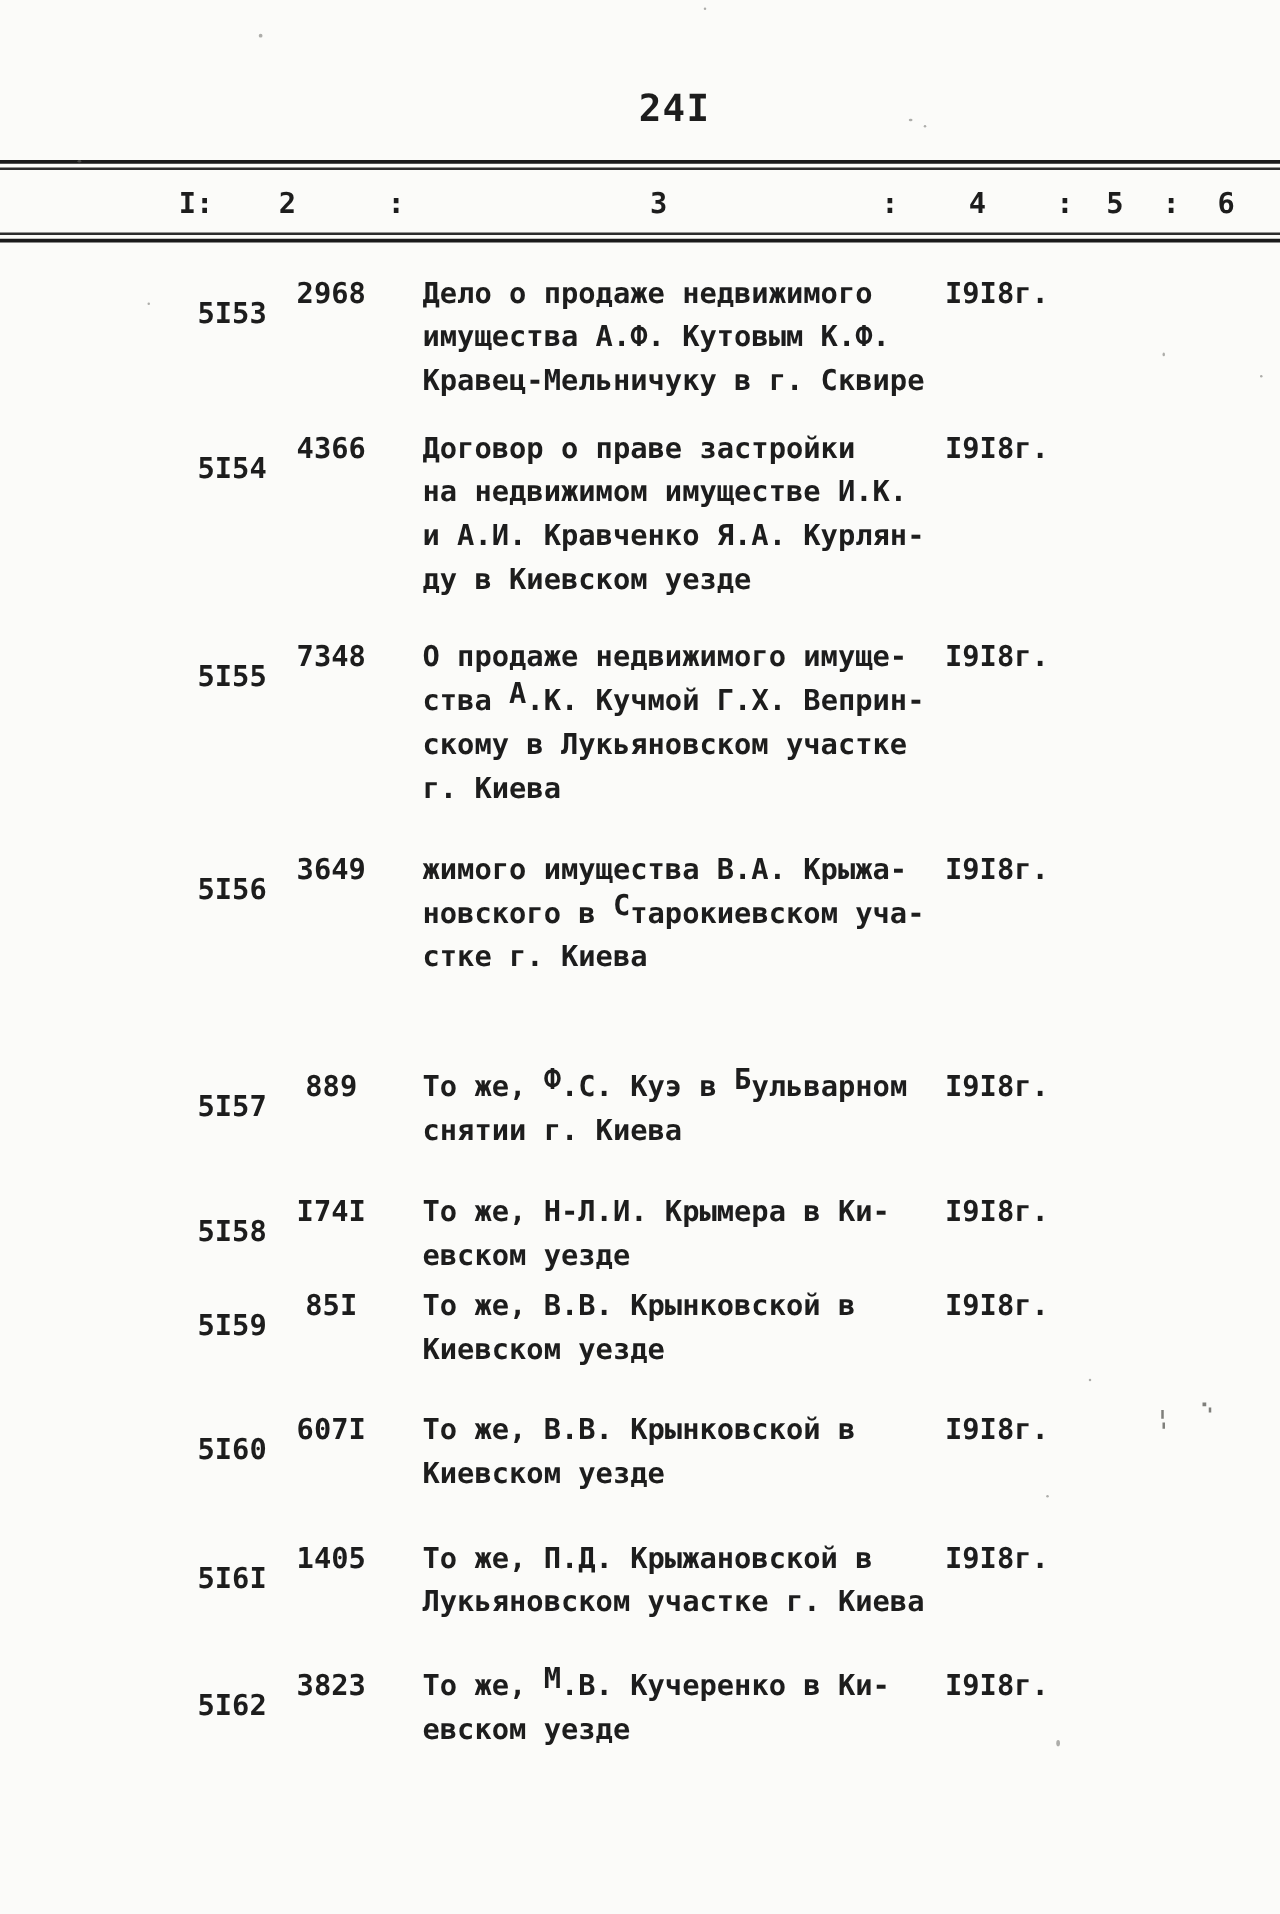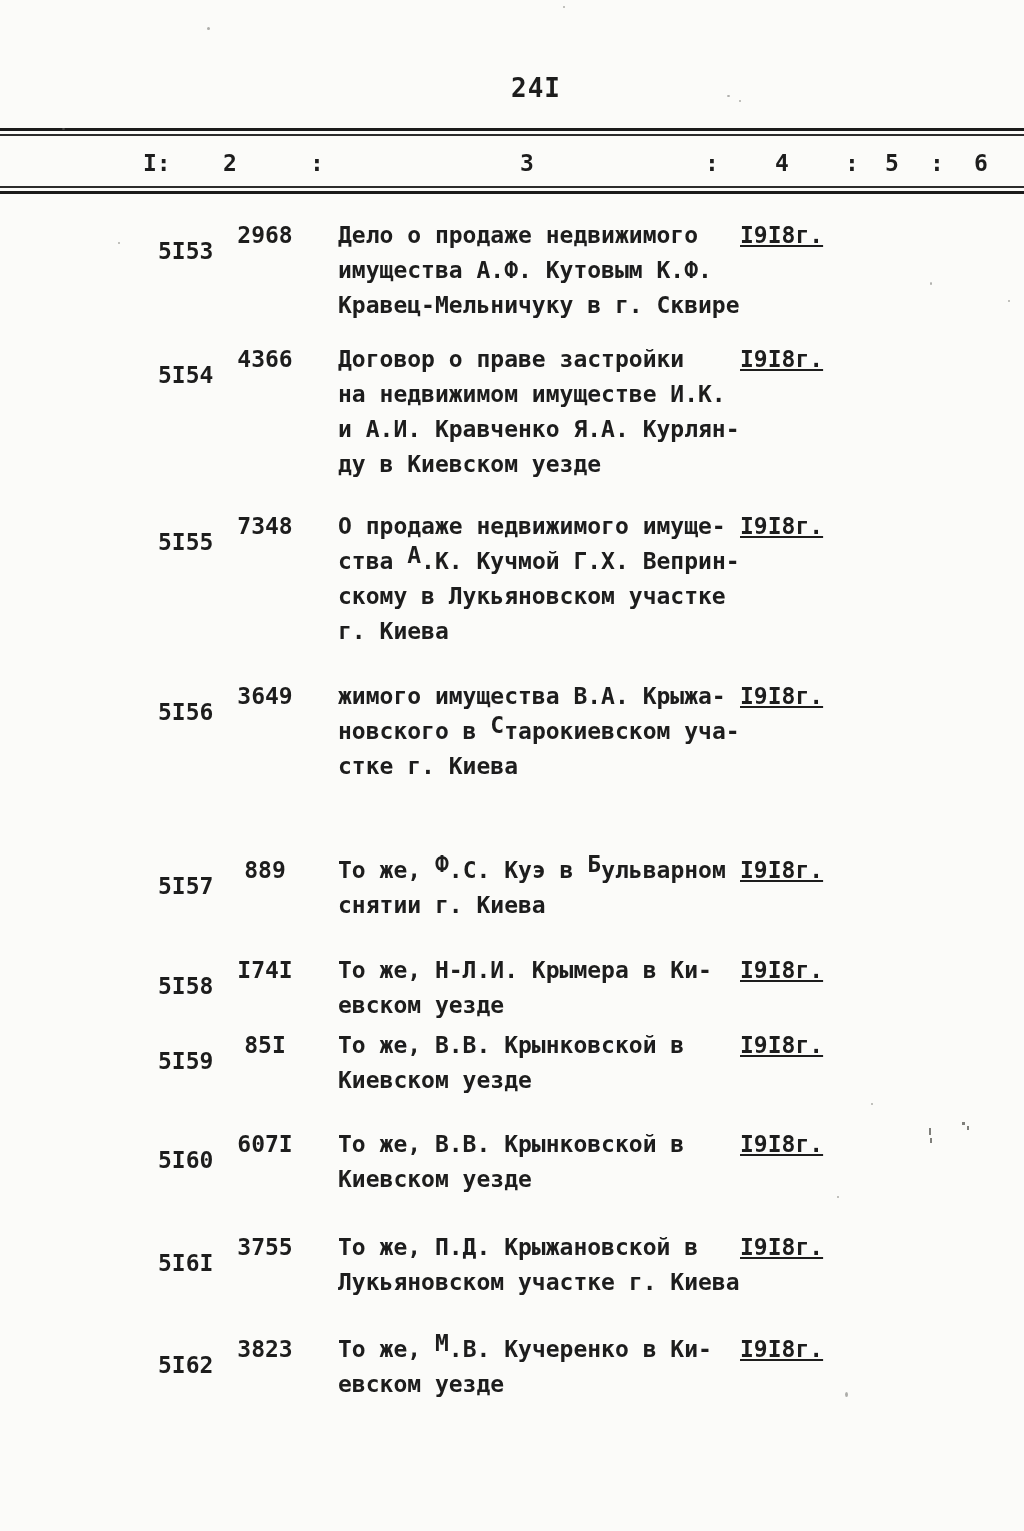--- a/index.html
+++ b/index.html
@@ -5,40 +5,40 @@
   html,body { margin:0; padding:0; background:#e8e8e6; }
   .page {
     position:relative; width:1024px; height:1531px; margin:0 auto;
     background:#fbfbf9; overflow:hidden;
     font-family:"DejaVu Sans Mono", monospace;
     font-weight:700; color:#1d1d1d;
     -webkit-font-smoothing:antialiased;
   }
   .page-number {
     position:absolute; left:511px; top:72px;
-    font-size:26px; line-height:32px; letter-spacing:1px;text-align:center;
+    font-size:30px; line-height:32px; letter-spacing:1px;text-align:center;
   }
   .rule { position:absolute; left:0; width:1024px; background:#1b1b1b; }
   .rule-top-a { top:128px; height:3px; }
   .rule-top-b { top:134px; height:2px; background:#2c2c2c; }
   .rule-mid-a { top:186px; height:2px; background:#2c2c2c; }
   .rule-mid-b { top:191px; height:3px; }
   .header { position:absolute; top:146px; left:0; width:1024px; height:35px;
     font-size:23px; line-height:35px; }
   .hc { position:absolute; top:0; white-space:pre; }
   .h0 { left:143px; } .h1 { left:223px; } .h2 { left:310px; }
   .h3 { left:520px; } .h4 { left:705px; } .h5 { left:775px; }
   .h6 { left:845px; } .h7 { left:885px; } .h8 { left:930px; }
   .h9 { left:974px; }
   .row { position:absolute; left:0; width:1024px; font-size:23px; line-height:35px; }
   .c1 { position:absolute; left:158px; top:16px; white-space:pre; }
   .c2 { position:absolute; left:222px; top:0; width:86px; text-align:center; white-space:pre; }
   .c3 { position:absolute; left:338px; top:0; white-space:pre; }
   .c3 .line { white-space:pre; }
-  .c4 { position:absolute; left:740px; top:0; white-space:pre;text-decoration:underline; }
+  .c4 { position:absolute; left:756px; top:0; white-space:pre; }
   .raised { position:relative; top:-6px; }
   .speckle { position:absolute; background:#6e6e6a; border-radius:50%; opacity:.55; }
   .mark { position:absolute; background:#4a4a46; opacity:.7; }
 </style>
 </head>
 <body>
 
 <div class="page">
 
   <div class="page-number">24I</div>
@@ -106,21 +106,21 @@
         <span class="c4">I9I8г.</span>
       </div>
       <div class="row" style="top: 1127px;">
         <span class="c1">5I60</span>
         <span class="c2">607I</span>
         <div class="c3"><div class="line">То же, В.В. Крынковской в</div><div class="line">Киевском уезде</div></div>
         <span class="c4">I9I8г.</span>
       </div>
       <div class="row" style="top: 1230px;">
         <span class="c1">5I6I</span>
-        <span class="c2">3755</span>
+        <span class="c2">1405</span>
         <div class="c3"><div class="line">То же, П.Д. Крыжановской в</div><div class="line">Лукьяновском участке г. Киева</div></div>
         <span class="c4">I9I8г.</span>
       </div>
       <div class="row" style="top: 1332px;">
         <span class="c1">5I62</span>
         <span class="c2">3823</span>
         <div class="c3"><div class="line">То же, <span class="raised">М</span>.В. Кучеренко в Ки-</div><div class="line">евском уезде</div></div>
         <span class="c4">I9I8г.</span>
       </div>
     </div>

